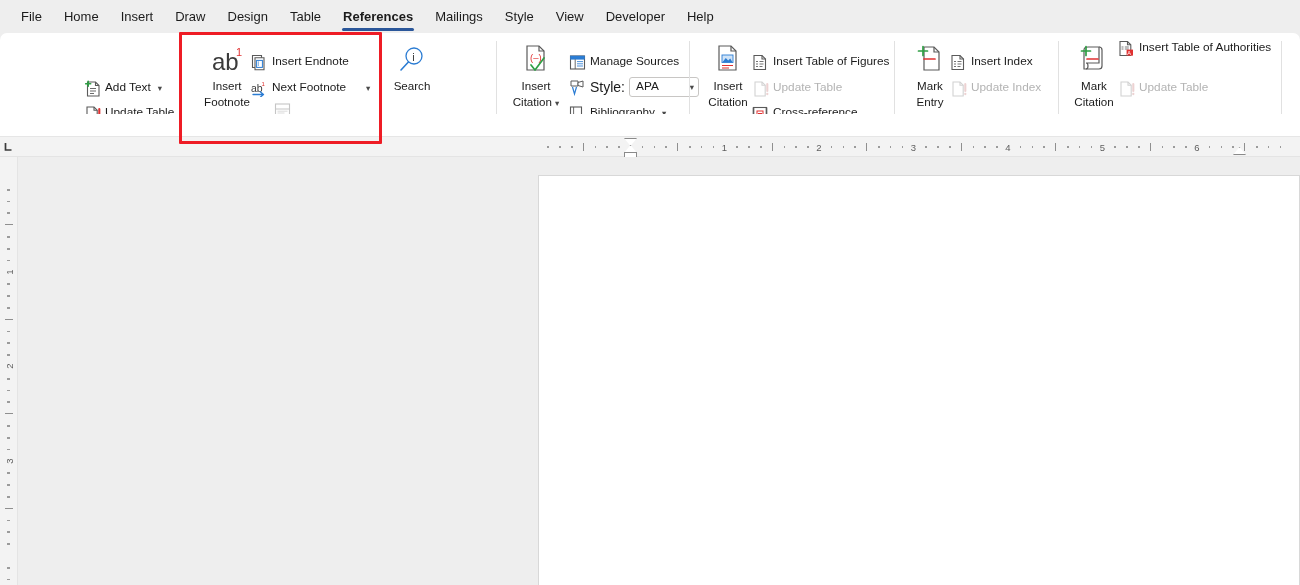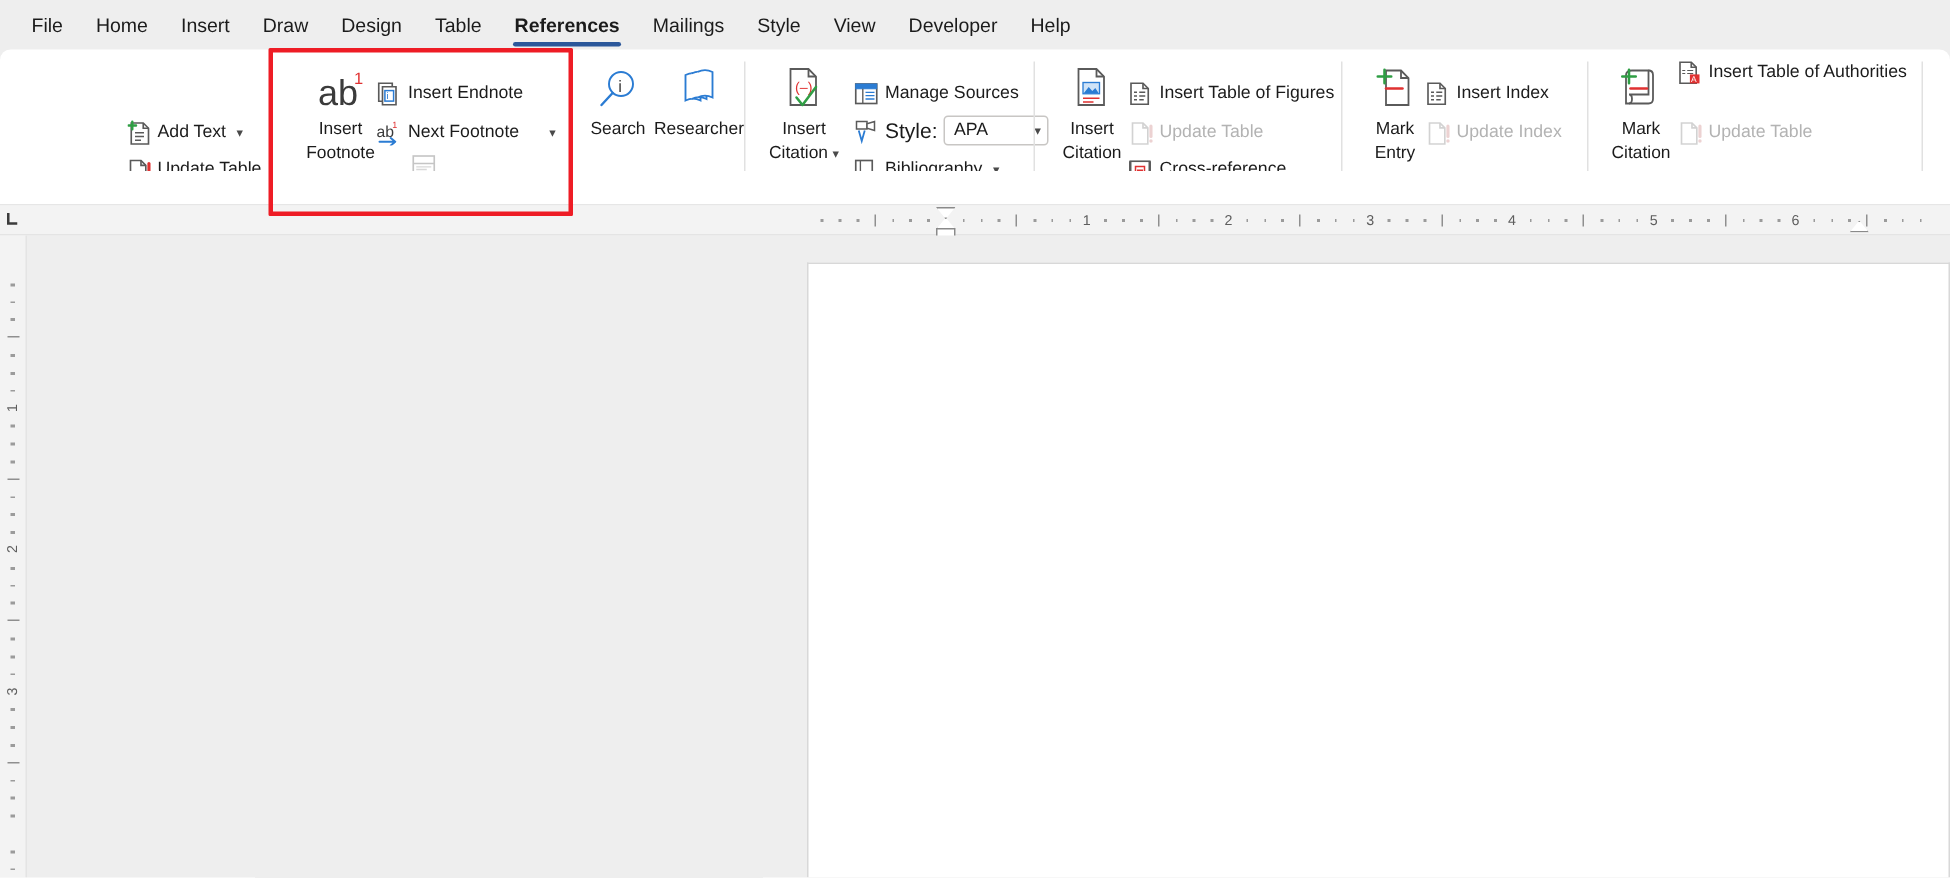--- a/index.html
+++ b/index.html
@@ -262,30 +262,20 @@
     <div class="group" style="left:382px; width:114px;">
       <div class="big-btn" style="left:4px; top:10px; width:52px;">
         <span class="ico">
           <svg width="28" height="30" viewBox="0 0 28 30">
             <circle cx="16" cy="11" r="8" fill="none" stroke="#2b7cd3" stroke-width="1.3"></circle>
             <path d="M10.4 17 L3 25" stroke="#2b7cd3" stroke-width="1.6" stroke-linecap="round"></path>
             <text x="14.2" y="16" font-family="Liberation Sans, sans-serif" font-size="11" fill="#3b3b3b">i</text>
           </svg>
         </span>
         <span class="lbl">Search</span>
-      </div>
-      <div class="big-btn" style="left:52px; top:10px; width:64px;">
-        <span class="ico">
-          <svg width="28" height="30" viewBox="0 0 28 30">
-            <path d="M5 5 q5 -2.5 10 0 v17 q-5 -2.5 -10 0 z" fill="#fff" stroke="#2b7cd3" stroke-width="1.25"></path>
-            <path d="M9 4 q5 -2.5 10 0 v17 q-5 -2.5 -10 0" fill="#fff" stroke="#2b7cd3" stroke-width="1.25"></path>
-            <path d="M13 3 q5 -2.5 10 0 v17 q-5 -2.5 -10 0" fill="#fff" stroke="#2b7cd3" stroke-width="1.25"></path>
-          </svg>
-        </span>
-        <span class="lbl">Researcher</span>
       </div>
     </div>
     <div class="group-sep" style="left:496px;"></div>
 
     <div class="group" style="left:497px; width:192px;">
       <div class="big-btn" style="left:7px; top:10px;">
         <span class="ico">
           <svg width="28" height="32" viewBox="0 0 28 32">
             <path d="M5 2 h12 l5 5 v19 h-17 z" fill="#fff" stroke="#5a5a5a" stroke-width="1.2"></path>
             <path d="M17 2 v5 h5" fill="none" stroke="#5a5a5a" stroke-width="1.2"></path>

